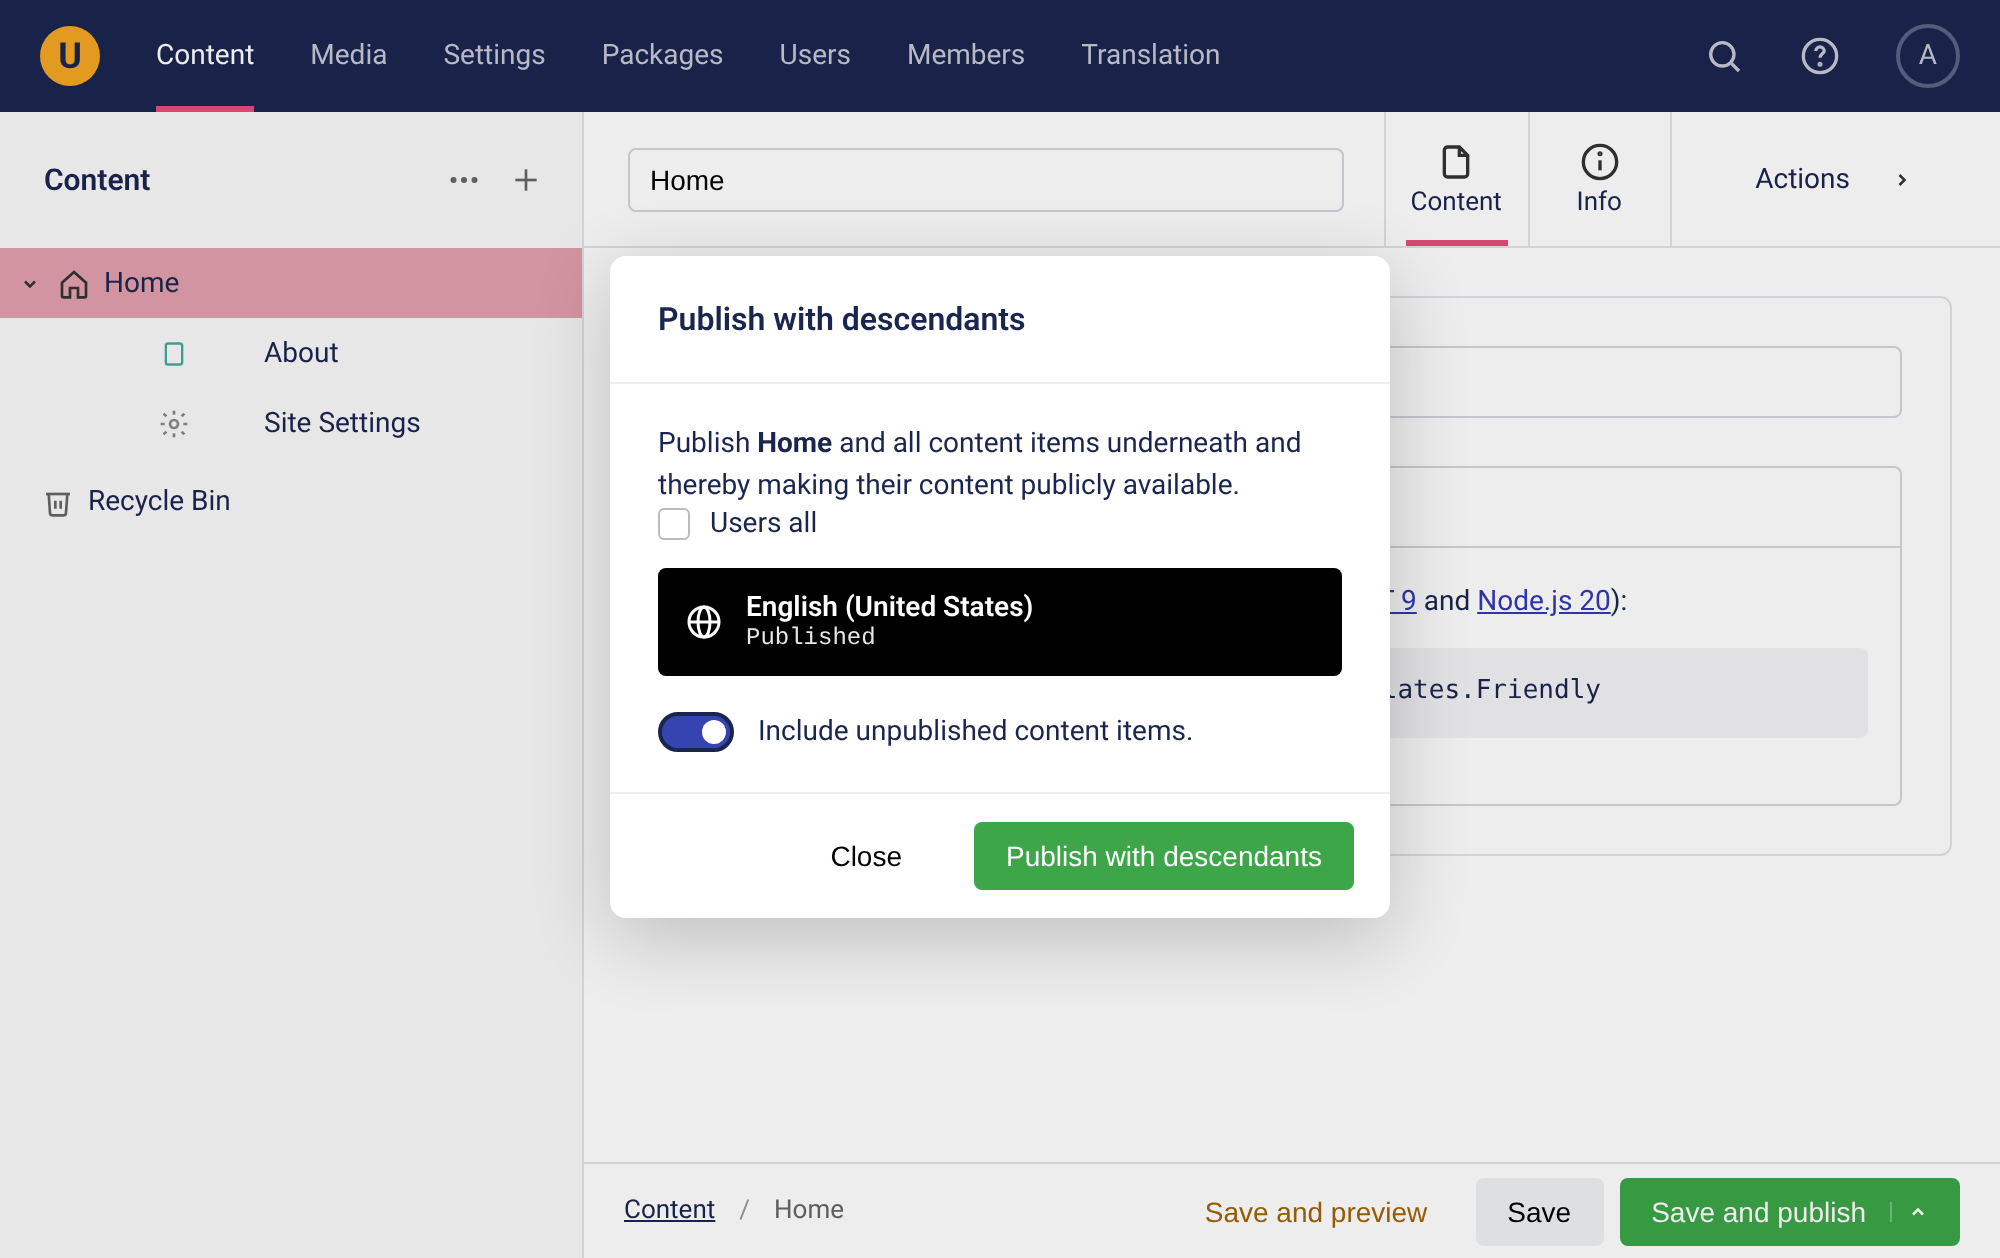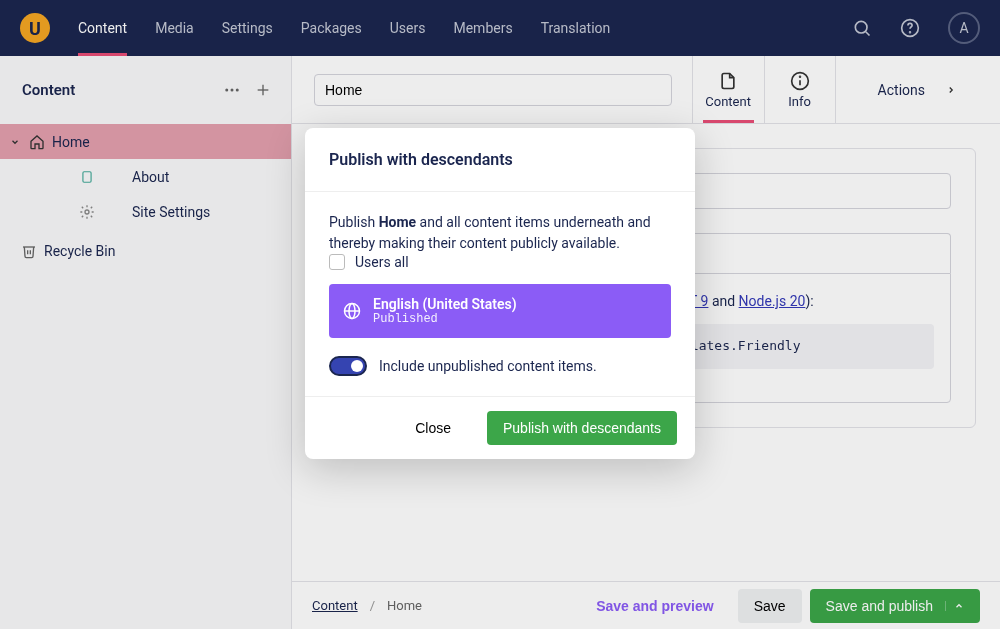--- a/index.html
+++ b/index.html
@@ -49,34 +49,34 @@
 .rte-body a { color: #3339b8; text-decoration: underline; }
 .rte-body pre { background: #f3f3f6; padding: 12px; margin-top: 12px; font-family: monospace; font-size: 13px; border-radius: 4px; }
 
 
 .footer { height: 48px; border-top: 1px solid #e2e2e8; display: flex; align-items: center; padding: 0 20px; gap: 8px; }
 .crumb { font-size: 13px; text-decoration: underline; cursor: pointer; }
 .crumb-sep { font-size: 13px; color: #999; margin: 0 4px; }
 .crumb-cur { font-size: 13px; color: #666; }
 .footer-spacer { flex: 1; }
 .btn { height: 34px; padding: 0 16px; border-radius: 4px; border: none; cursor: pointer; font-size: 14px; background: transparent; }
-.btn.ghost { color: #8b5cf6; font-weight: bold; }
+.btn.ghost { color: #a16207; }
 .btn.soft { background: #eef0f2; }
 .btn.primary { background: #3ca649; color: #fff; display: flex; align-items: center; gap: 8px; }
 .btn.primary .dd { border-left: 1px solid rgba(255,255,255,0.3); padding-left: 8px; margin-left: 4px; }
 
 
 .overlay { position: absolute; inset: 0; background: rgba(0,0,0,0.07); display: flex; align-items: flex-start; justify-content: center; padding-top: 128px; }
 .modal { width: 390px; background: #fff; border-radius: 8px; box-shadow: 0 10px 40px rgba(0,0,0,0.2); overflow: hidden; }
 .modal-head { padding: 22px 24px; font-size: 16px; font-weight: 600; border-bottom: 1px solid #eee; }
 .modal-body { padding: 20px 24px; }
 .modal-desc { line-height: 1.5; }
 .checkrow { display: flex; align-items: center; gap: 10px; margin-bottom: 14px; }
 .checkbox { width: 16px; height: 16px; border: 1.5px solid #bbb; border-radius: 3px; }
-.lang-card { background: #8b5cf6; color: #fff; border-radius: 4px; padding: 12px 14px; display: flex; align-items: center; gap: 12px; margin-bottom: 18px; }
+.lang-card { background: #000000; color: #fff; border-radius: 4px; padding: 12px 14px; display: flex; align-items: center; gap: 12px; margin-bottom: 18px; }
 .lang-card .lname { font-weight: 600; font-size: 14px; }
 .lang-card .lstat { font-size: 12px; opacity: 0.9; font-family: Liberation Mono, monospace; }
 .togglerow { display: flex; align-items: center; gap: 12px; }
 .toggle { width: 38px; height: 20px; border-radius: 10px; background: #3544b1; position: relative; border: 2px solid #1b264f; cursor: pointer; }
 .toggle::after { content: ""; position: absolute; right: 2px; top: 2px; width: 12px; height: 12px; border-radius: 50%; background: #fff; }
 .modal-foot { border-top: 1px solid #eee; padding: 14px 18px; display: flex; justify-content: flex-end; gap: 20px; }
 .mbtn { height: 34px; padding: 0 16px; border-radius: 4px; border: none; cursor: pointer; font-size: 14px; }
 .mbtn.close { background: transparent; }
 .mbtn.confirm { background: #3ca649; color: #fff; }
 

